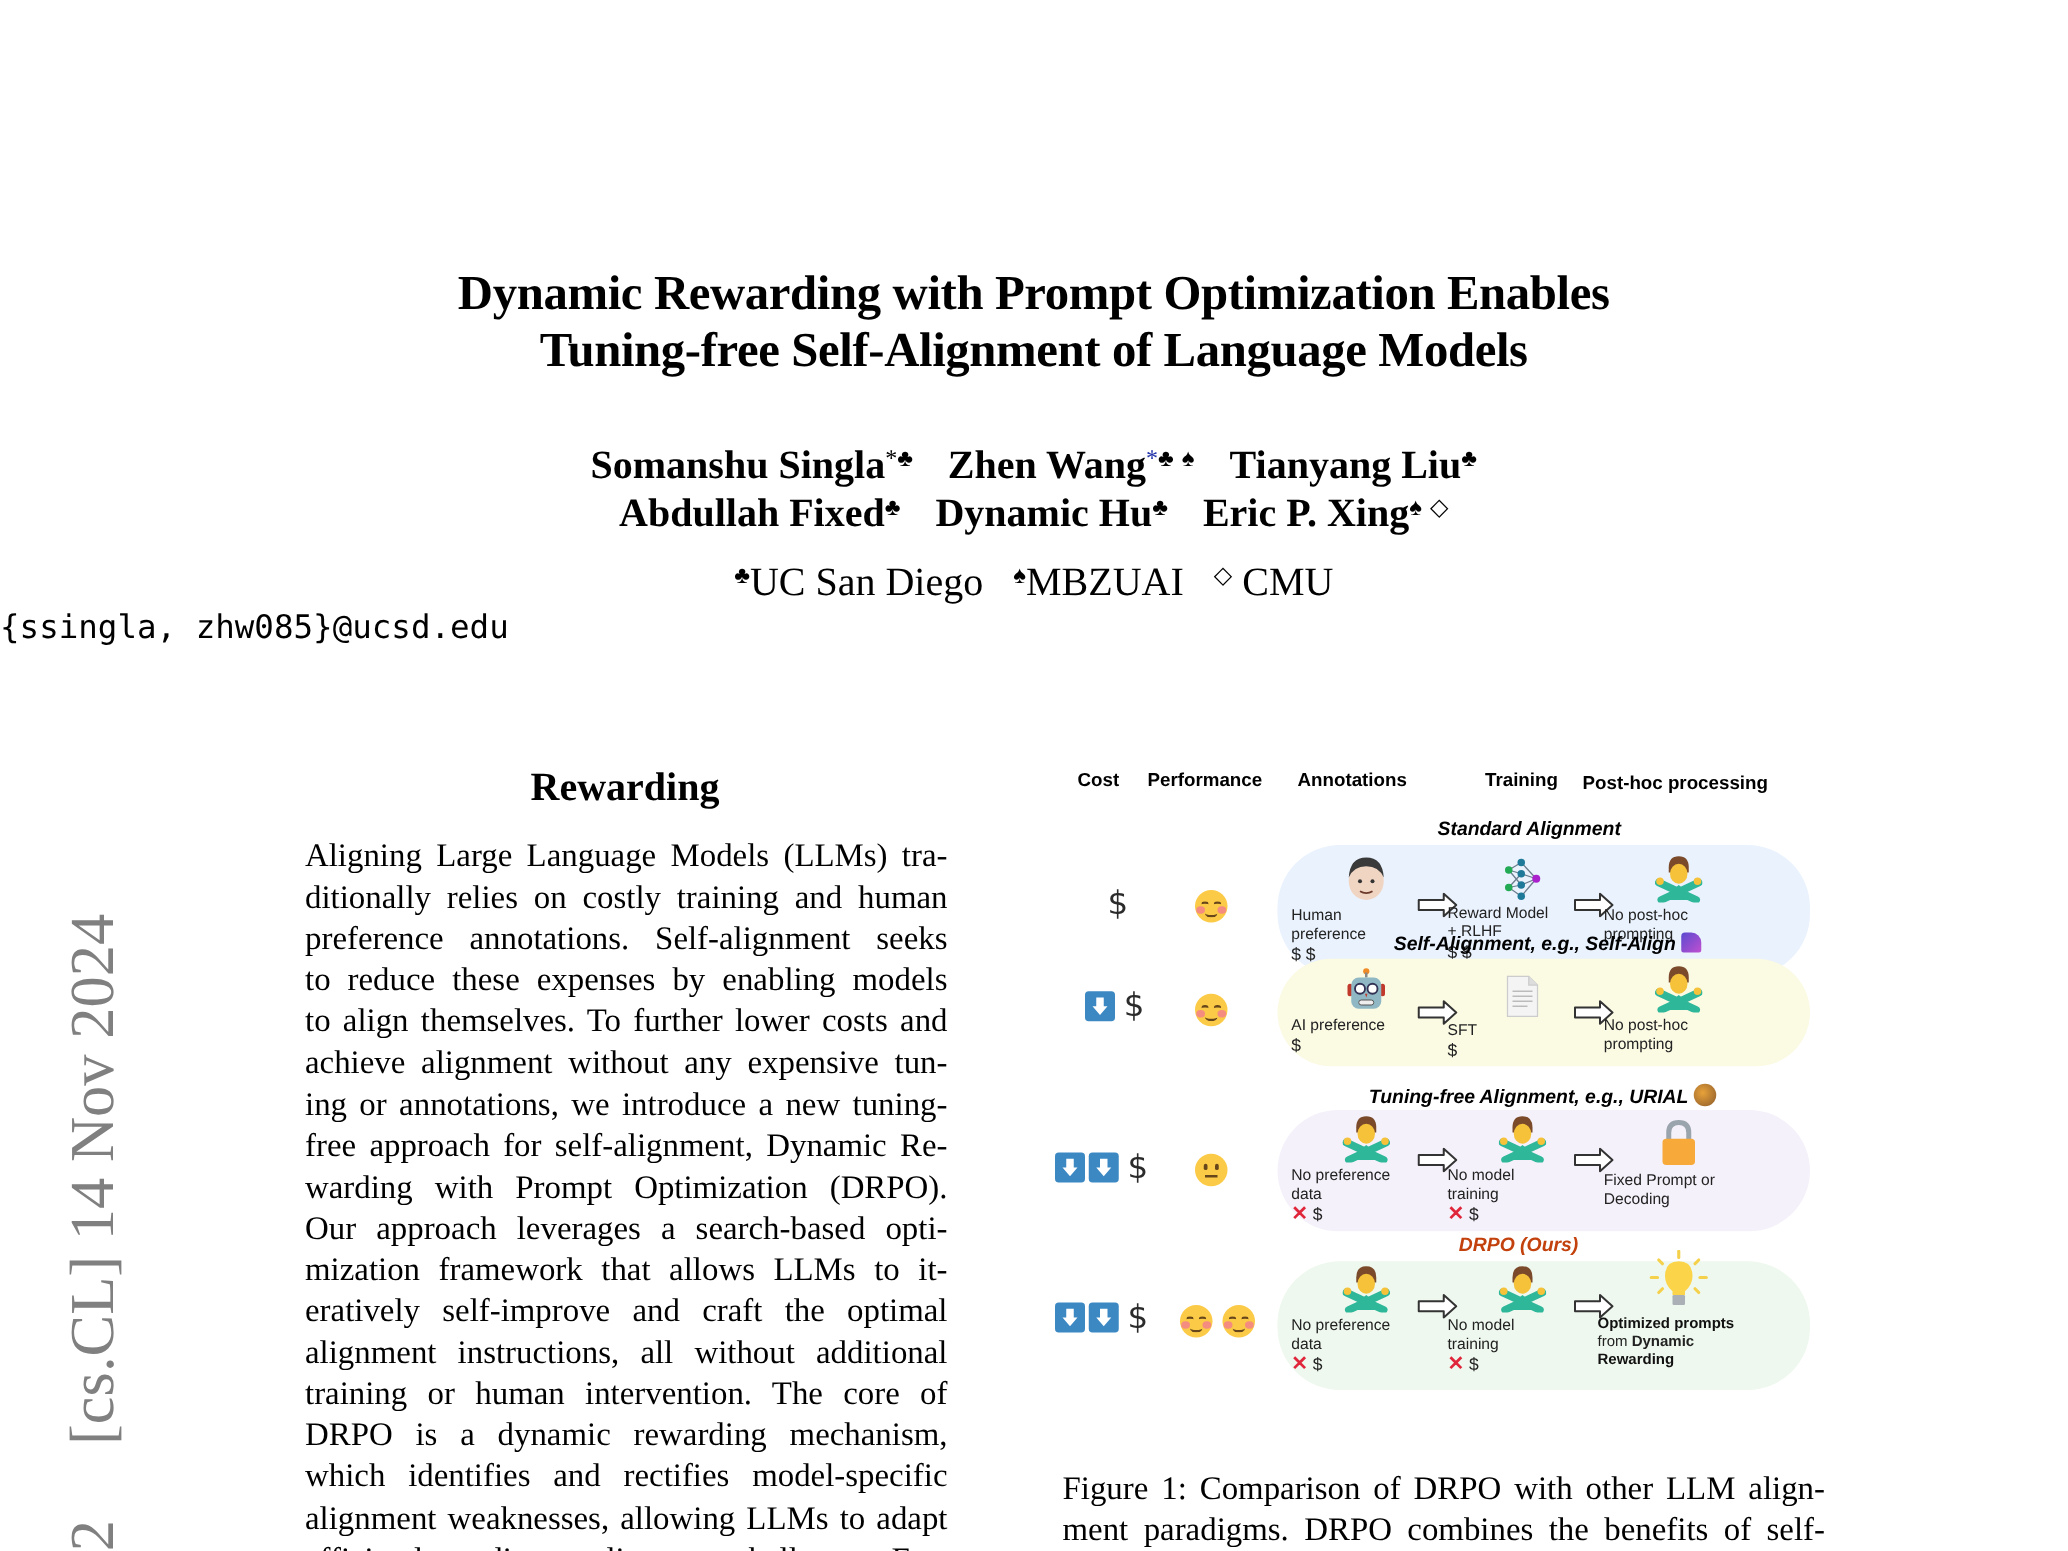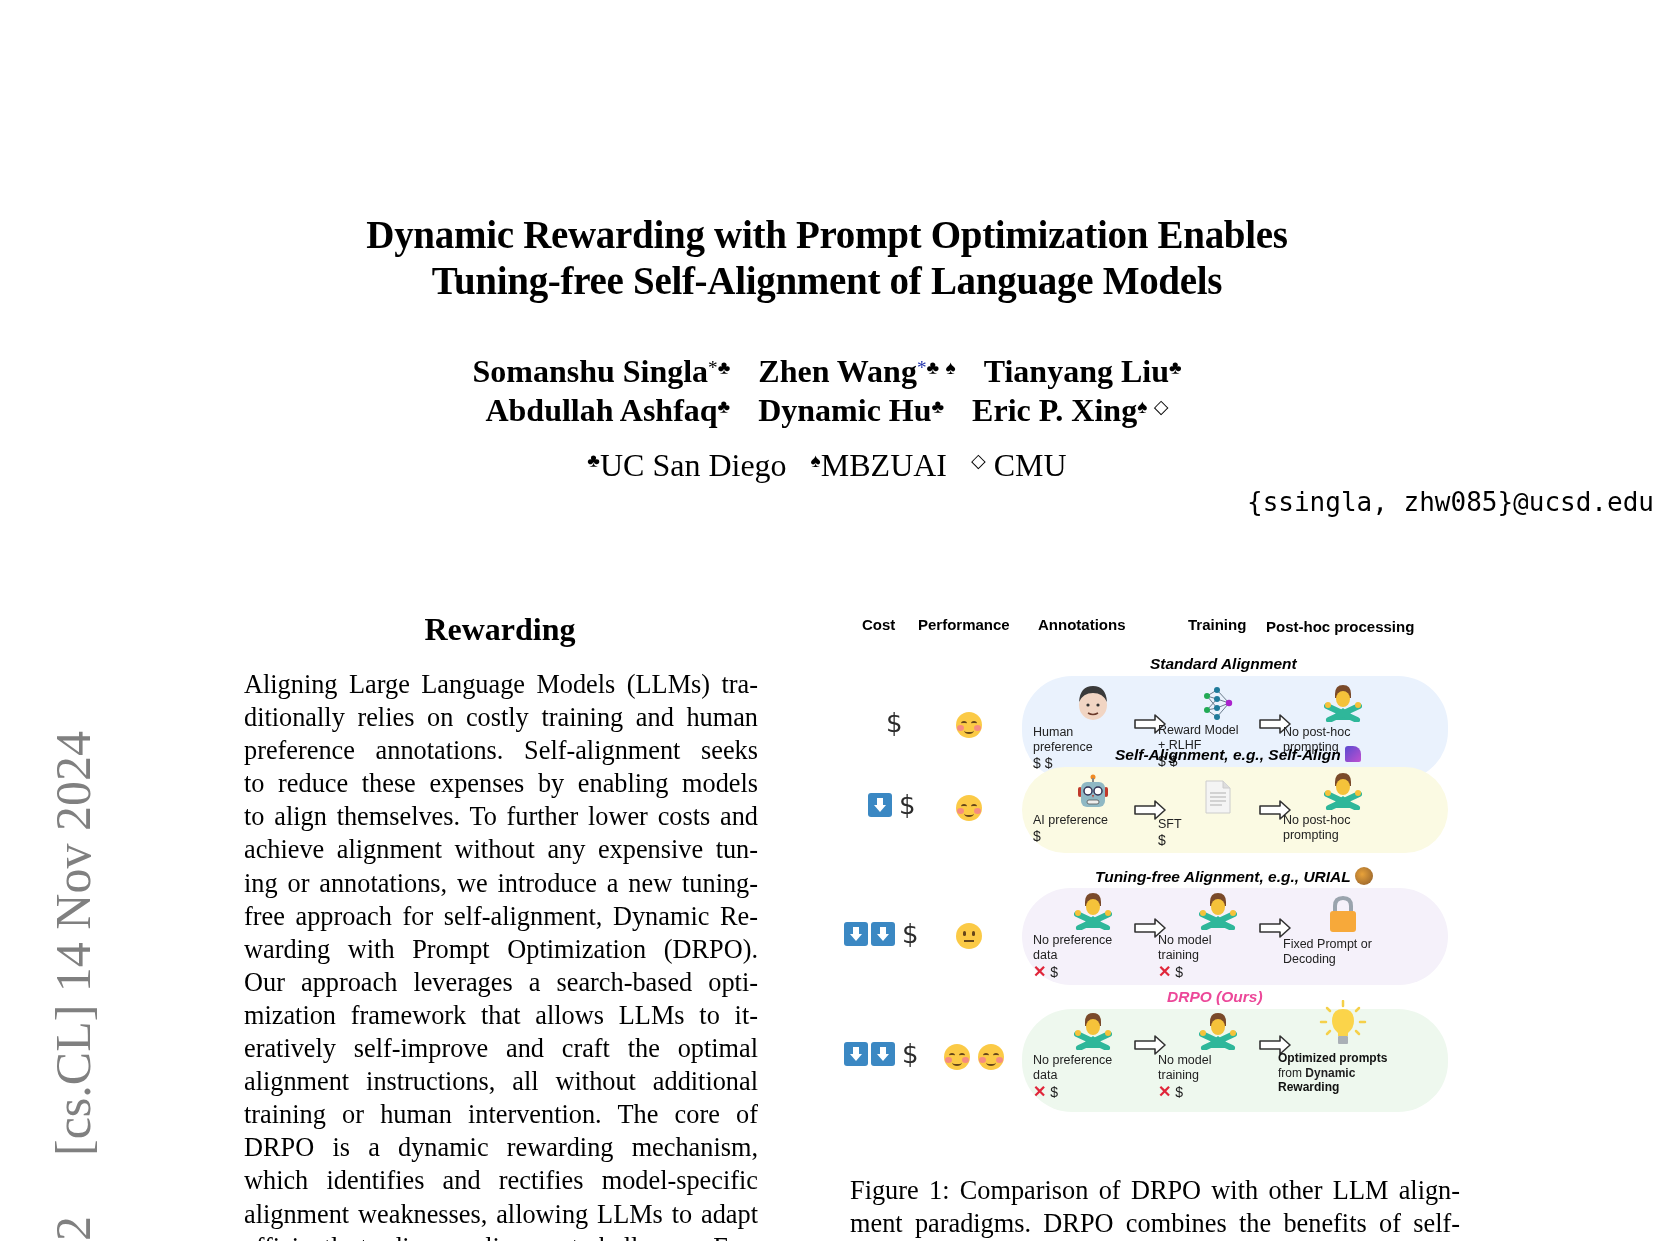--- a/index.html
+++ b/index.html
@@ -15,21 +15,21 @@
     font-family:"Liberation Serif", serif; font-weight:bold; font-size:39px; line-height:46px; letter-spacing:-0.3px; }
   #authors { position:absolute; left:0; width:1654px; top:352px; text-align:center;
     font-family:"Liberation Serif", serif; font-weight:bold; font-size:32px; line-height:39px; }
   .author { margin:12px 10px; white-space:nowrap; }
   sup { font-size:60%; font-weight:bold; vertical-align:top; position:relative; top:-4px; }
   sup.star { font-weight:normal; color:#000; }
   sup.blue { color:#2233aa; font-weight:normal; }
   #affils { position:absolute; left:0; width:1654px; top:447px; text-align:center;
     font-family:"Liberation Serif", serif; font-size:32px; line-height:36px; }
   .affil { margin:0 8px; }
-  #email { position:absolute; left:0; width:1654px; top:486px; text-align:right;
+  #email { position:absolute; left:0; width:1654px; top:486px; text-align:left;
     font-family:"DejaVu Sans Mono", monospace; font-size:26px; line-height:32px; }
 
   #abstract-heading { position:absolute; left:244px; width:512px; top:610px; text-align:center;
     font-family:"Liberation Serif", serif; font-weight:bold; font-size:32px; line-height:38px; }
   #abstract-body { position:absolute; left:244px; width:514px; top:668px;
     font-family:"Liberation Serif", serif; font-size:26.3px; line-height:33.1px; text-align:justify; }
   .aline { display:block; text-align:justify; text-align-last:justify; height:33.1px; white-space:nowrap; }
 
   #figure { position:absolute; left:850px; top:612px; width:610px; height:555px; }
   .col-head { position:absolute; top:4px; font-family:"Liberation Sans", sans-serif; font-weight:bold; font-size:15px; }
@@ -68,21 +68,21 @@
   <div>Tuning-free Self-Alignment of Language Models</div>
 </div>
 
 <div id="authors">
   <div>
     <span class="author"><span>Somanshu Singla</span><sup class="star">*</sup><sup>♣</sup></span>
     <span class="author"><span>Zhen Wang</span><sup class="blue">*</sup><sup>♣</sup> <sup>♠</sup></span>
     <span class="author"><span>Tianyang Liu</span><sup>♣</sup></span>
   </div>
   <div>
-    <span class="author"><span>Abdullah Ashfaq</span><sup>♣</sup></span>
+    <span class="author"><span>Abdullah Fixed</span><sup>♣</sup></span>
     <span class="author"><span>Dynamic Hu</span><sup>♣</sup></span>
     <span class="author"><span>Eric P. Xing</span><sup>♠</sup> <sup style="font-weight:normal">◇</sup></span>
   </div>
 </div>
 
 <div id="affils">
   <span class="affil"><sup>♣</sup><span>UC San Diego</span></span>
   <span class="affil"><sup>♠</sup><span>MBZUAI</span></span>
   <span class="affil"><sup style="font-weight:normal">◇</sup> <span>CMU</span></span>
 </div>
@@ -335,21 +335,21 @@
     <div class="icon">
       <svg width="30" height="38" viewBox="0 0 30 38">
           <path d="M7 16 V10 Q7 2 15 2 Q23 2 23 10 V16" stroke="#9aa4ad" stroke-width="4" fill="none"></path>
           <rect x="2" y="15" width="26" height="21" rx="3" fill="#f7a93a"></rect>
         </svg>
     </div>
     <div>Fixed Prompt or</div>
     <div>Decoding</div>
   </div>
 
-  <span class="row-title" style="left:317px;top:376px;color:#ec4899">DRPO (Ours)</span>
+  <span class="row-title" style="left:317px;top:376px;color:#c2410c">DRPO (Ours)</span>
   <div class="panel" style="top:397px;height:103px;background:#eef8ee"></div>
   <div class="cost" style="left:-6px;top:427px">
     <span class="down-box">
         <svg width="14" height="16" viewBox="0 0 14 16">
           <path d="M4 1 H10 V8 H13 L7 15 L1 8 H4Z" fill="#fff"></path>
         </svg>
       </span>
     <span class="down-box">
         <svg width="14" height="16" viewBox="0 0 14 16">
           <path d="M4 1 H10 V8 H13 L7 15 L1 8 H4Z" fill="#fff"></path>

